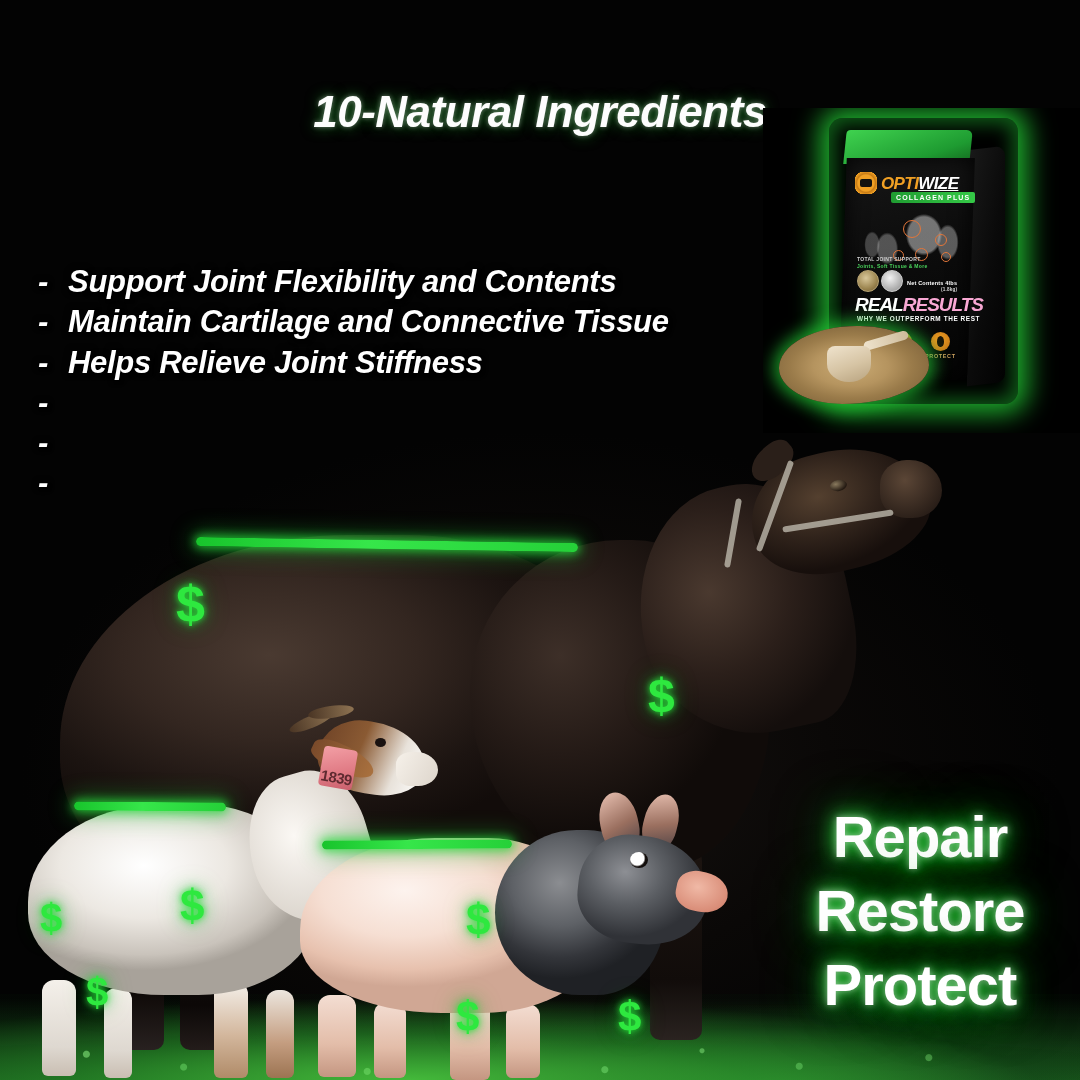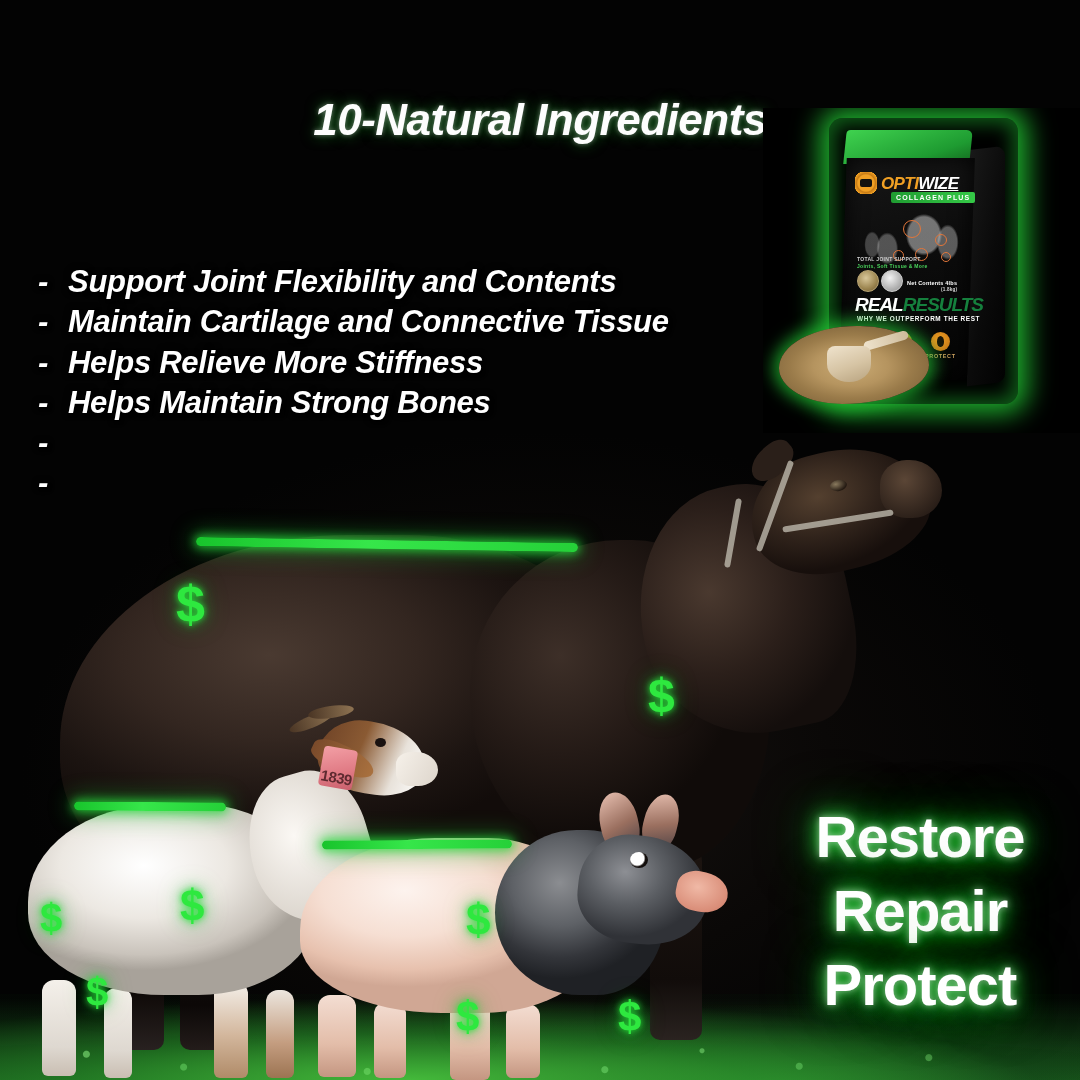--- a/index.html
+++ b/index.html
@@ -237,21 +237,21 @@
     text-shadow:
       0 0 8px rgba(255,255,255,0.45),
       0 0 18px rgba(46,232,63,0.95),
       0 0 34px rgba(30,190,50,0.9),
       0 0 58px rgba(18,140,36,0.8),
       0 0 88px rgba(12,100,26,0.65);
     white-space: nowrap;
   }
   .subhead {
     position: absolute;
-    left: 0; top: 96px; width: 1080px;
+    left: 0; top: 88px; width: 1080px;
     text-align: center;
     font: bold italic 44px/1.1 "Liberation Sans", sans-serif;
     letter-spacing: -0.5px;
     color: #fdfdfd;
     text-shadow:
       0 0 5px rgba(255,255,255,0.4),
       0 0 14px rgba(40,200,55,0.55),
       2px 2px 4px rgba(0,0,0,0.9);
     white-space: nowrap;
   }
@@ -411,21 +411,21 @@
     font: bold 5.5px/1.35 "Liberation Sans", sans-serif;
     color: #ffffff; letter-spacing: 0.2px; white-space: nowrap;
   }
   #bag .netcontents .kg { display: block; text-align: right; font-size: 4.6px; color: #d8d8d8; }
   #bag .realresults {
     position: absolute; left: 14px; top: 165px;
     font: 900 italic 19px/1 "Liberation Sans", sans-serif;
     letter-spacing: -1px; white-space: nowrap;
   }
   #bag .realresults .real { color: #ffffff; text-align: center; }
-  #bag .realresults .results { color: #15803d; }
+  #bag .realresults .results { color: #f9a8d4; }
   #bag .why {
     position: absolute; left: 16px; top: 185px;
     font: bold 6.4px/1.2 "Liberation Sans", sans-serif;
     color: #ffffff; letter-spacing: 0.6px; white-space: nowrap;
   }
   #bag .badge {
     position: absolute; top: 202px; width: 19px; height: 19px; border-radius: 50%;
     background: radial-gradient(circle at 45% 40%, #f0a024 0%, #d1811a 65%, #a3610f 100%);
   }
   #bag .badge::after {
@@ -532,37 +532,36 @@
       <li>
         <span class="dash">-</span>
         <span>Support Joint Flexibility and Contents</span>
       </li>
       <li>
         <span class="dash">-</span>
         <span>Maintain Cartilage and Connective Tissue</span>
       </li>
       <li>
         <span class="dash">-</span>
-        <span>Helps Relieve More Stiffness</span>
+        <span>Helps Relieve Joint Stiffness</span>
       </li>
       <li>
         <span class="dash">-</span>
-        <span>Helps Maintain Strong Bones</span>
       </li>
       <li>
         <span class="dash">-</span>
       </li>
       <li>
         <span class="dash">-</span>
       </li>
     </ul>
 
   <div class="tagline">
+    <div>Repair</div>
     <div>Restore</div>
-    <div>Repair</div>
     <div>Protect</div>
   </div>
 
   <div id="bag-panel">
     <div id="bag">
       <div class="glow"></div>
       <div class="bag-side"></div>
       <div class="bag-top"></div>
       <div class="bag-front"></div>
 

